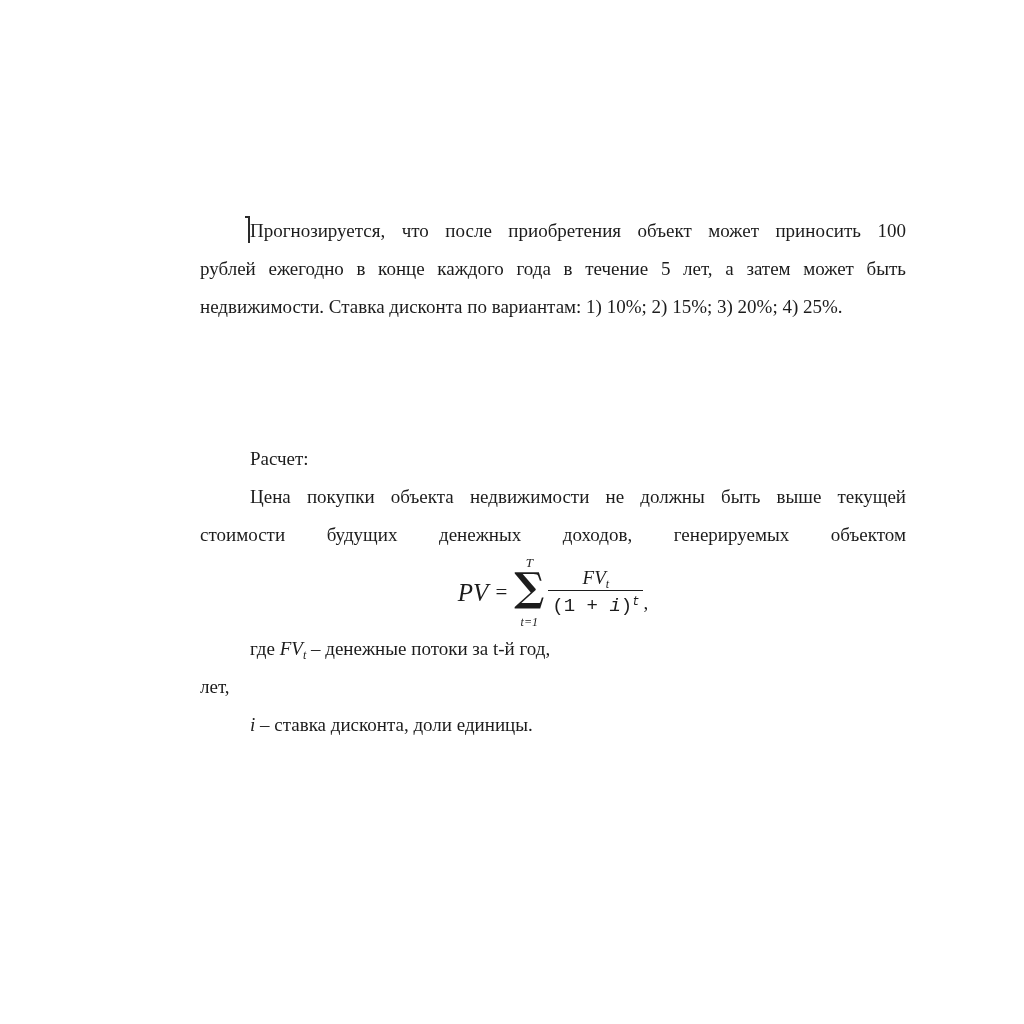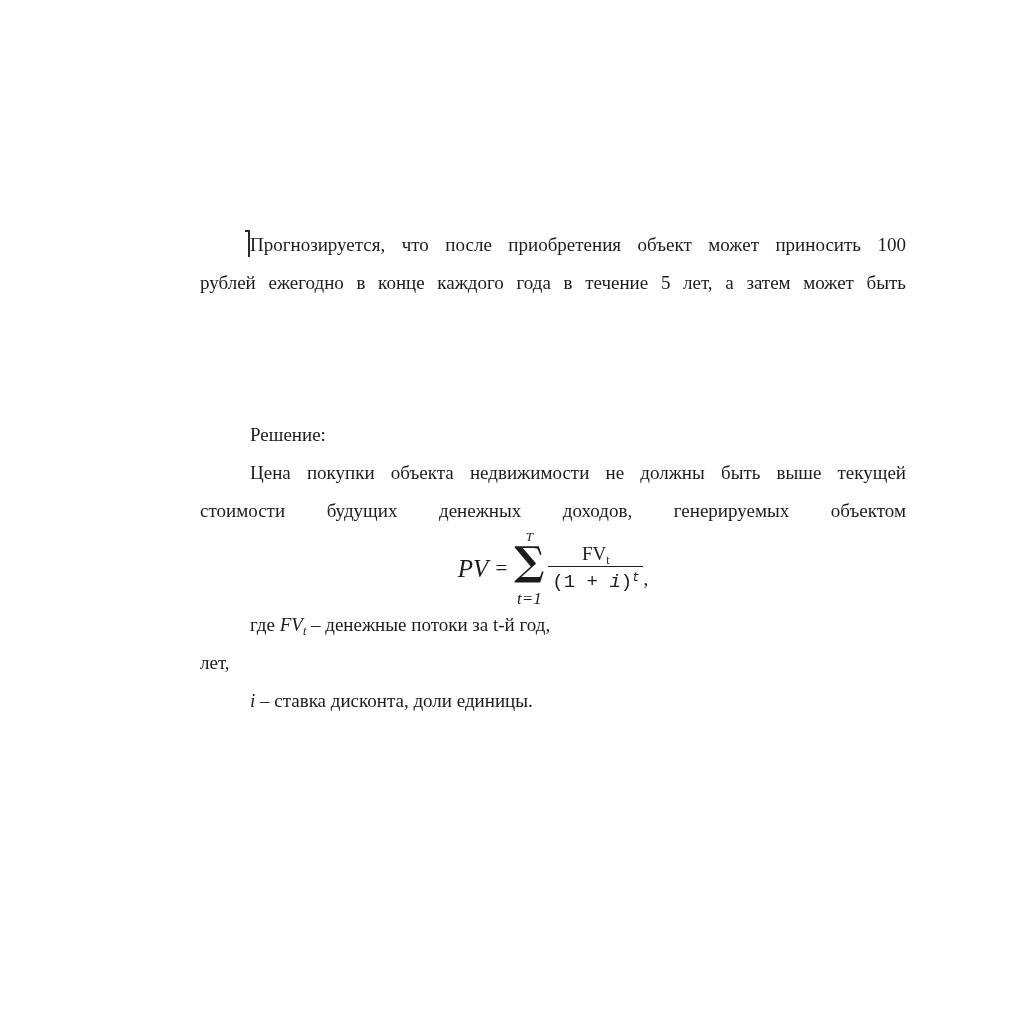--- a/index.html
+++ b/index.html
@@ -12,21 +12,21 @@
     width: 1024px;
     height: 1024px;
     background: #ffffff;
     overflow: hidden;
     font-family: "Liberation Serif", "DejaVu Serif", serif;
     color: #1c1c1c;
   }
   .doc {
     position: absolute;
     left: 200px;
-    top: 226px;
+    top: 212px;
     width: 706px;
     font-size: 19px;
     line-height: 38px;
   }
   .line {
     height: 38px;
     white-space: normal;
     overflow: visible;
   }
   .ind { padding-left: 50px; }
@@ -89,32 +89,33 @@
     line-height: 1;
     margin-bottom: 1px;
   }
   .f-sum .f-sigma {
     font-family: "DejaVu Serif", serif;
     font-size: 40px;
     line-height: 0.85;
     font-weight: 600;
   }
   .f-sum .f-bot {
-    font-size: 17px;
+    font-size: 12px;
     font-style: italic;
     line-height: 1;
     margin-top: 12px;
   }
   .f-frac {
     display: inline-flex;
     flex-direction: column;
     align-items: center;
   }
   .f-num {
     font-size: 19px;
+    font-style: italic;
     padding: 0 6px 3px;
   }
   .f-num sub {
     font-size: 12px;
     vertical-align: -4px;
     line-height: 0;
   }
   .f-den {
     font-size: 19px;
     border-top: 1.6px solid #1c1c1c;
@@ -136,24 +137,25 @@
 </head>
 <body>
 
 <div class="stage">
   <div class="doc">
 
     <span class="caret"></span>
 
     <div class="line ind just">Прогнозируется, что после приобретения объект может приносить 100</div>
     <div class="line just">рублей ежегодно в конце каждого года в течение 5 лет, а затем может быть</div>
+    <div class="line">недвижимости. Ставка дисконта по вариантам: 1) 10%; 2) 15%; 3) 20%; 4) 25%.</div>
 
     <div class="gap3"></div>
 
-    <div class="line ind">Решение:</div>
+    <div class="line ind">Расчет:</div>
     <div class="line ind just">Цена покупки объекта недвижимости не должны быть выше текущей</div>
     <div class="line just">стоимости будущих денежных доходов, генерируемых объектом</div>
 
     <div class="formula-row">
       <span class="f-lhs">PV</span>
       <span class="f-eq">=</span>
       <span class="f-sum">
         <span class="f-top">T</span>
         <span class="f-sigma">∑</span>
         <span class="f-bot">t=1</span>

